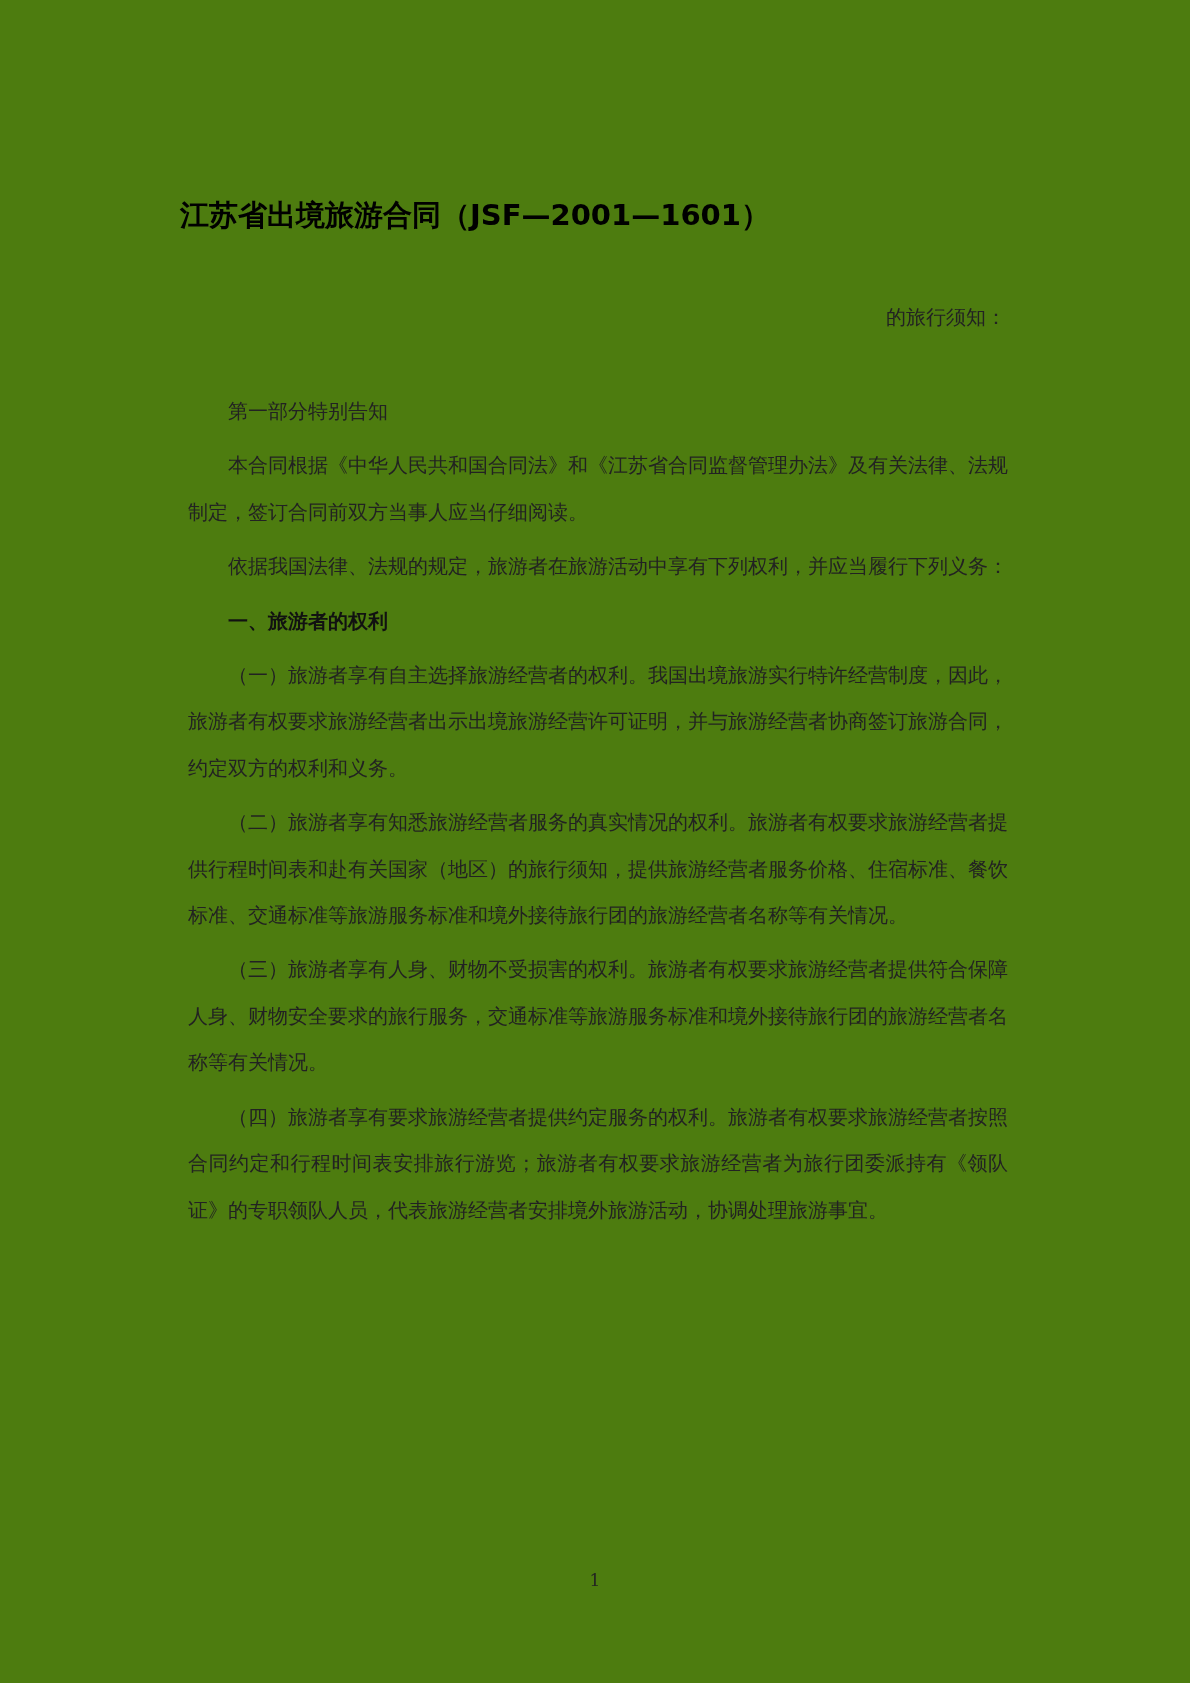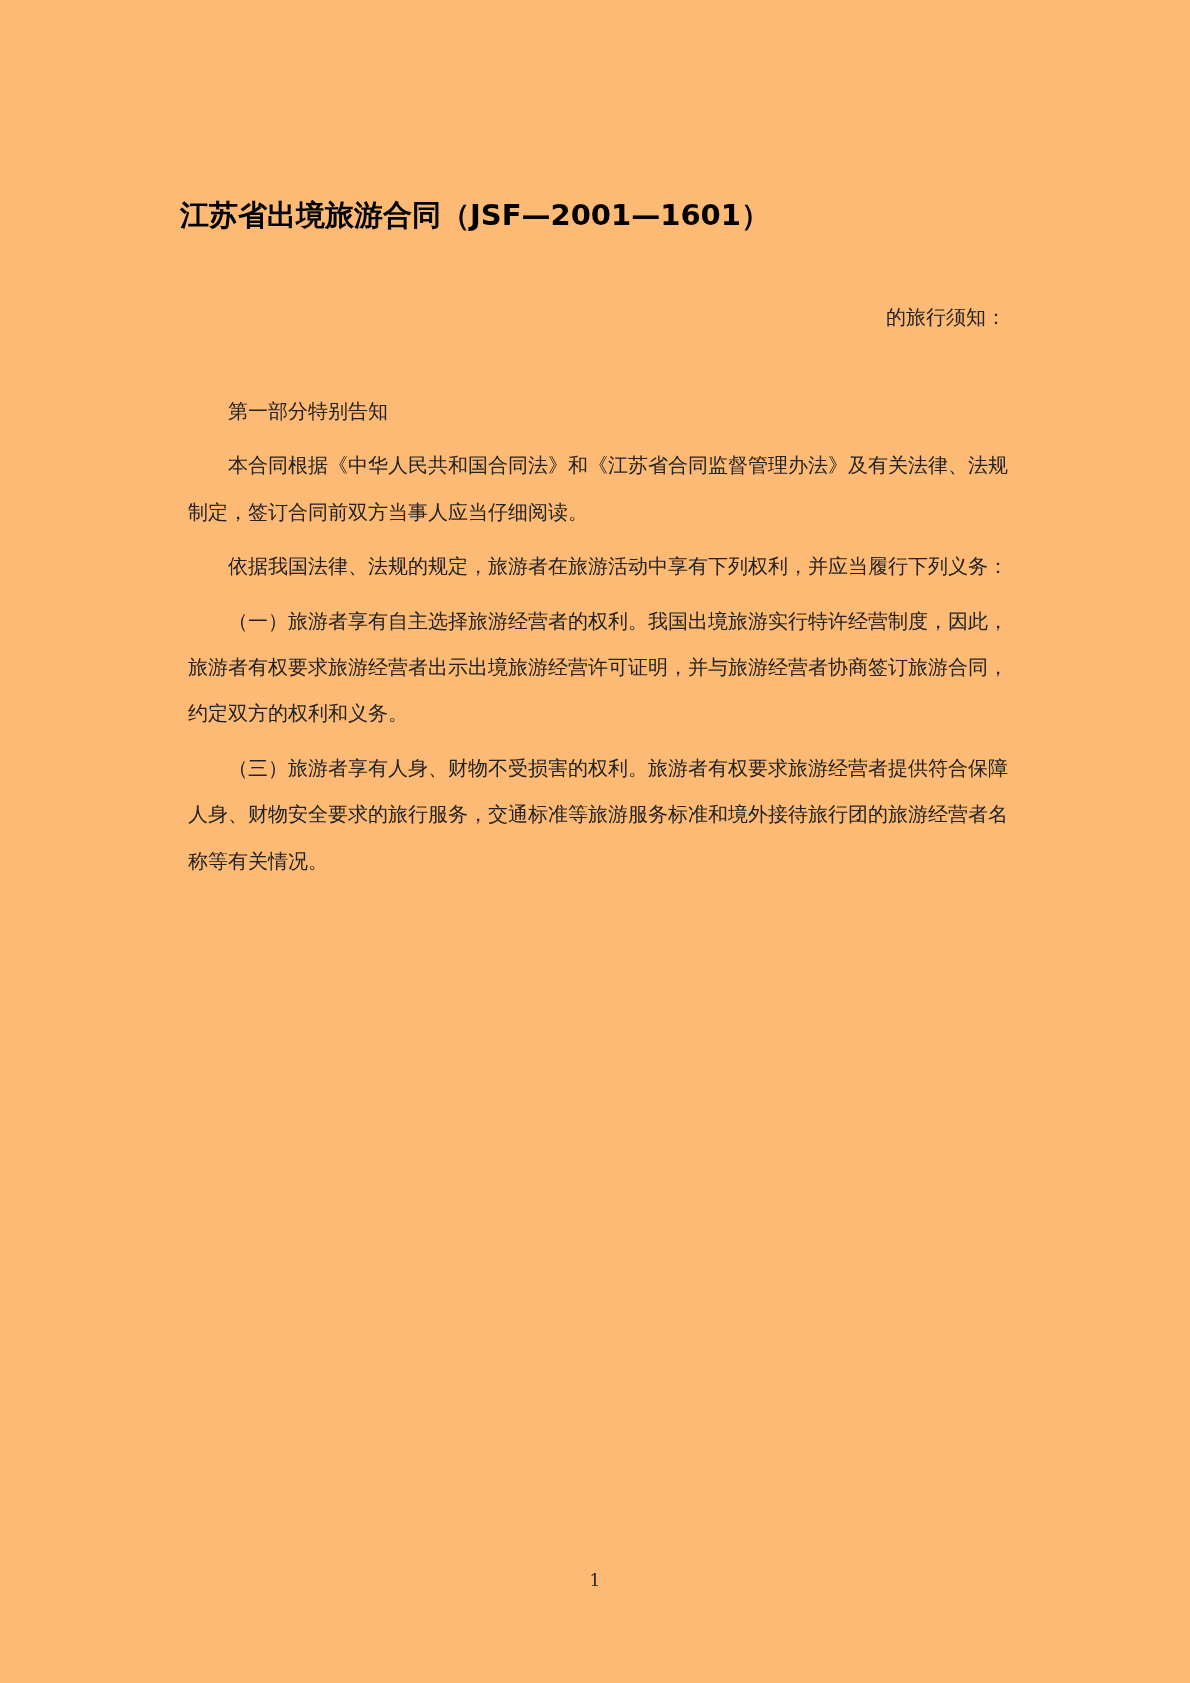--- a/index.html
+++ b/index.html
@@ -14,21 +14,21 @@
       overflow: hidden;
       font-family: "DejaVu Serif", "Liberation Serif", serif;
       color: #1a1a1a;
     }
     .page {
       position: absolute;
       left: 0;
       top: 0;
       width: 1190px;
       height: 1683px;
-      background: #fdba74;
+      background: #4d7c0f;
     }
     .title {
       position: absolute;
       left: 180px;
       top: 196px;
       font-family: "DejaVu Sans", "Liberation Sans", sans-serif;
       font-weight: bold;
       font-size: 29px;
       letter-spacing: 0px;
       color: #000000;
@@ -80,19 +80,22 @@
 <div class="page">
 
   <div class="title">江苏省出境旅游合同（JSF—2001—1601）</div>
 
   <div class="contract-no">的旅行须知：</div>
 
   <div class="body-text">
     <p>第一部分特别告知</p>
     <p>本合同根据《中华人民共和国合同法》和《江苏省合同监督管理办法》及有关法律、法规制定，签订合同前双方当事人应当仔细阅读。</p>
     <p>依据我国法律、法规的规定，旅游者在旅游活动中享有下列权利，并应当履行下列义务：</p>
+    <p class="heading">一、旅游者的权利</p>
     <p>（一）旅游者享有自主选择旅游经营者的权利。我国出境旅游实行特许经营制度，因此，旅游者有权要求旅游经营者出示出境旅游经营许可证明，并与旅游经营者协商签订旅游合同，约定双方的权利和义务。</p>
+    <p>（二）旅游者享有知悉旅游经营者服务的真实情况的权利。旅游者有权要求旅游经营者提供行程时间表和赴有关国家（地区）的旅行须知，提供旅游经营者服务价格、住宿标准、餐饮标准、交通标准等旅游服务标准和境外接待旅行团的旅游经营者名称等有关情况。</p>
     <p>（三）旅游者享有人身、财物不受损害的权利。旅游者有权要求旅游经营者提供符合保障人身、财物安全要求的旅行服务，交通标准等旅游服务标准和境外接待旅行团的旅游经营者名称等有关情况。</p>
+    <p>（四）旅游者享有要求旅游经营者提供约定服务的权利。旅游者有权要求旅游经营者按照合同约定和行程时间表安排旅行游览；旅游者有权要求旅游经营者为旅行团委派持有《领队证》的专职领队人员，代表旅游经营者安排境外旅游活动，协调处理旅游事宜。</p>
   </div>
 
   <div class="page-number">1</div>
 
 </div>
 
 </body></html>

